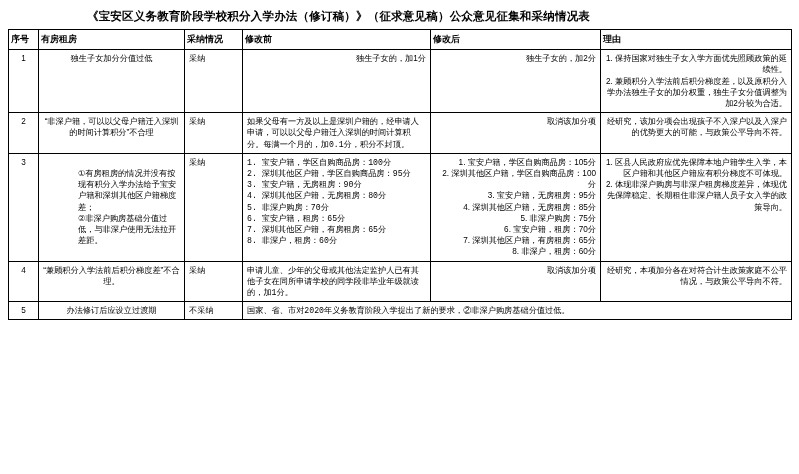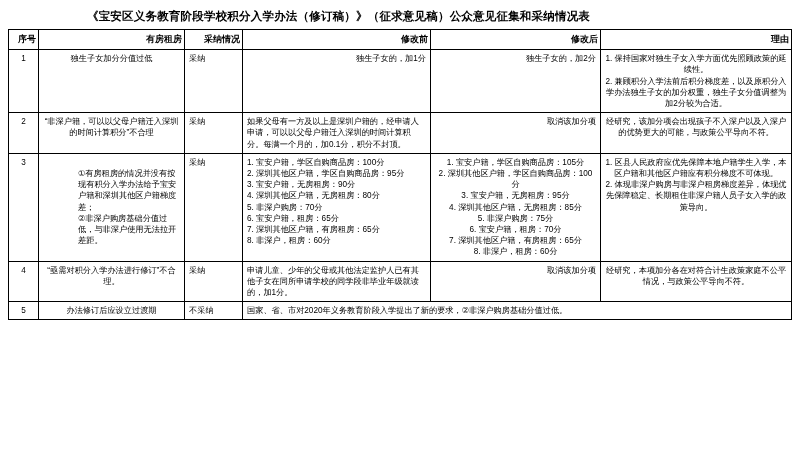--- a/index.html
+++ b/index.html
@@ -35,21 +35,21 @@
     table-layout: fixed;
   }
   table.matrix th, table.matrix td {
     border: 1px solid #000000;
     vertical-align: top;
     font-size: 8.2px;
     line-height: 11.2px;
     padding: 3px 4px;
   }
   table.matrix th {
-    text-align: right;
+    text-align: left;
     font-weight: bold;
     font-size: 9px;
     padding: 4px 2px;
     vertical-align: middle;
     margin-left: 10px;
   }
   td.c-idx {
     text-align: center;
     vertical-align: middle;
     font-size: 9px;
@@ -63,32 +63,33 @@
     vertical-align: middle;
     padding-left: 39px;
   }
   td.c-adopt {
     text-align: left;
     vertical-align: middle;
   }
   td.c-before {
     text-align: left;
     vertical-align: middle;
+    font-family: Liberation Mono, monospace;
   }
   td.c-after {
     text-align: right;
     vertical-align: middle;
   }
   td.c-after.left {
-    text-align: center;
+    text-align: right;
     vertical-align: middle;
     margin-left: 24px;
   }
   td.c-reason {
-    text-align: center;
+    text-align: right;
     vertical-align: middle;
   }
   .cellbox {
     white-space: pre-line;
   }
   .col-idx { width: 30px; }
   .col-type { width: 146px; }
   .col-adopt { width: 58px; }
   .col-before { width: 188px; }
   .col-after { width: 170px; }
@@ -181,21 +182,21 @@
 8. 非深户，租房：60分</div>
           </td>
         <td class="c-reason">
             <div class="cellbox">1. 区县人民政府应优先保障本地户籍学生入学，本区户籍和其他区户籍应有积分梯度不可体现。
 2. 体现非深户购房与非深户租房梯度差异，体现优先保障稳定、长期租住非深户籍人员子女入学的政策导向。</div>
           </td>
       </tr>
       <tr>
         <td class="c-idx">4</td>
         <td class="c-type">
-            <div class="cellbox">“亟需对积分入学办法进行修订”不合理。</div>
+            <div class="cellbox">“兼顾积分入学法前后积分梯度差”不合理。</div>
           </td>
         <td class="c-adopt">采纳</td>
         <td class="c-before">
             <div class="cellbox">申请儿童、少年的父母或其他法定监护人已有其他子女在同所申请学校的同学段非毕业年级就读的，加1分。</div>
           </td>
         <td class="c-after">
             <div class="cellbox">取消该加分项</div>
           </td>
         <td class="c-reason">
             <div class="cellbox">经研究，本项加分各在对符合计生政策家庭不公平情况，与政策公平导向不符。</div>

